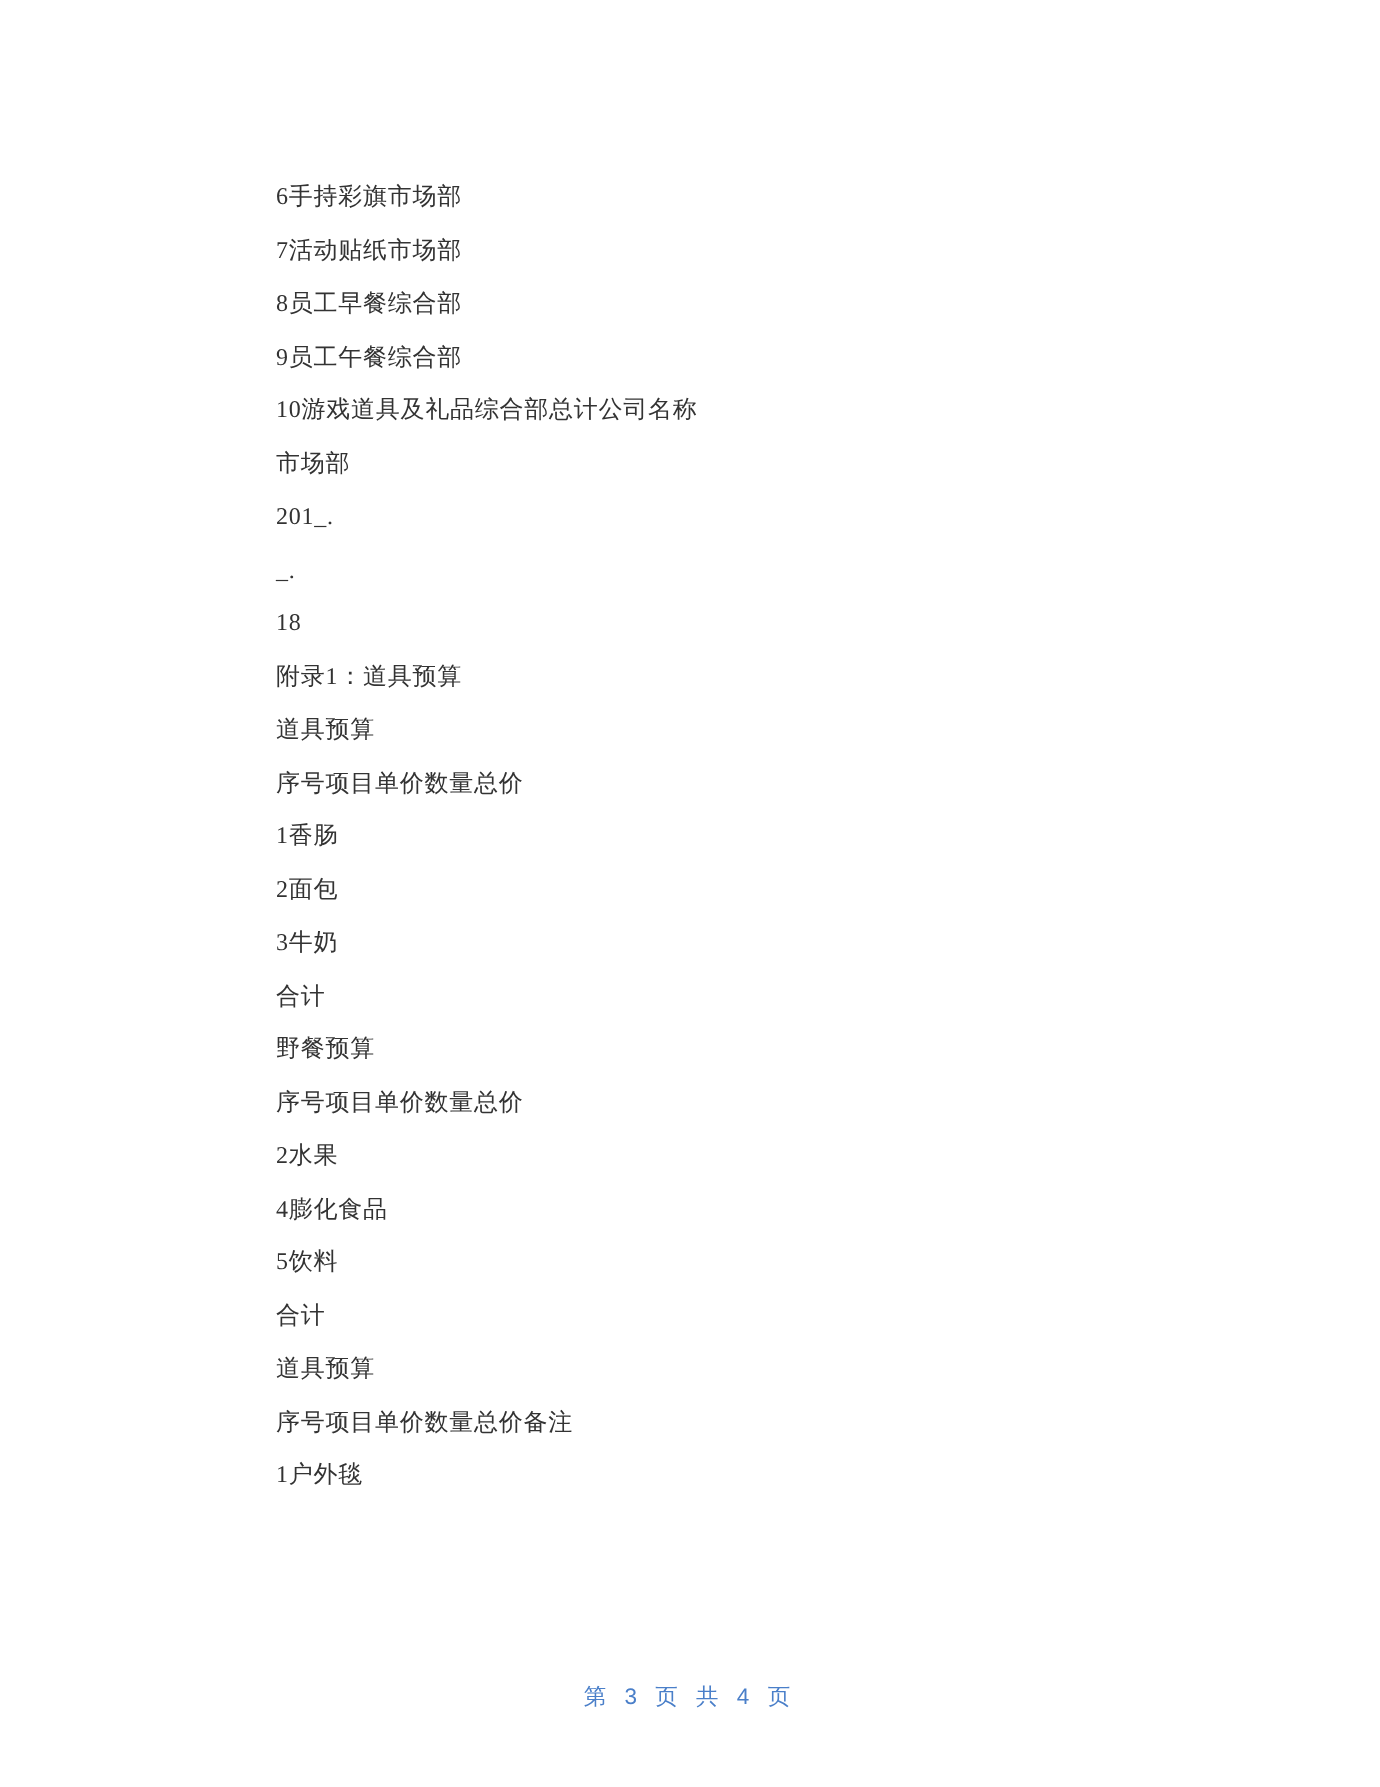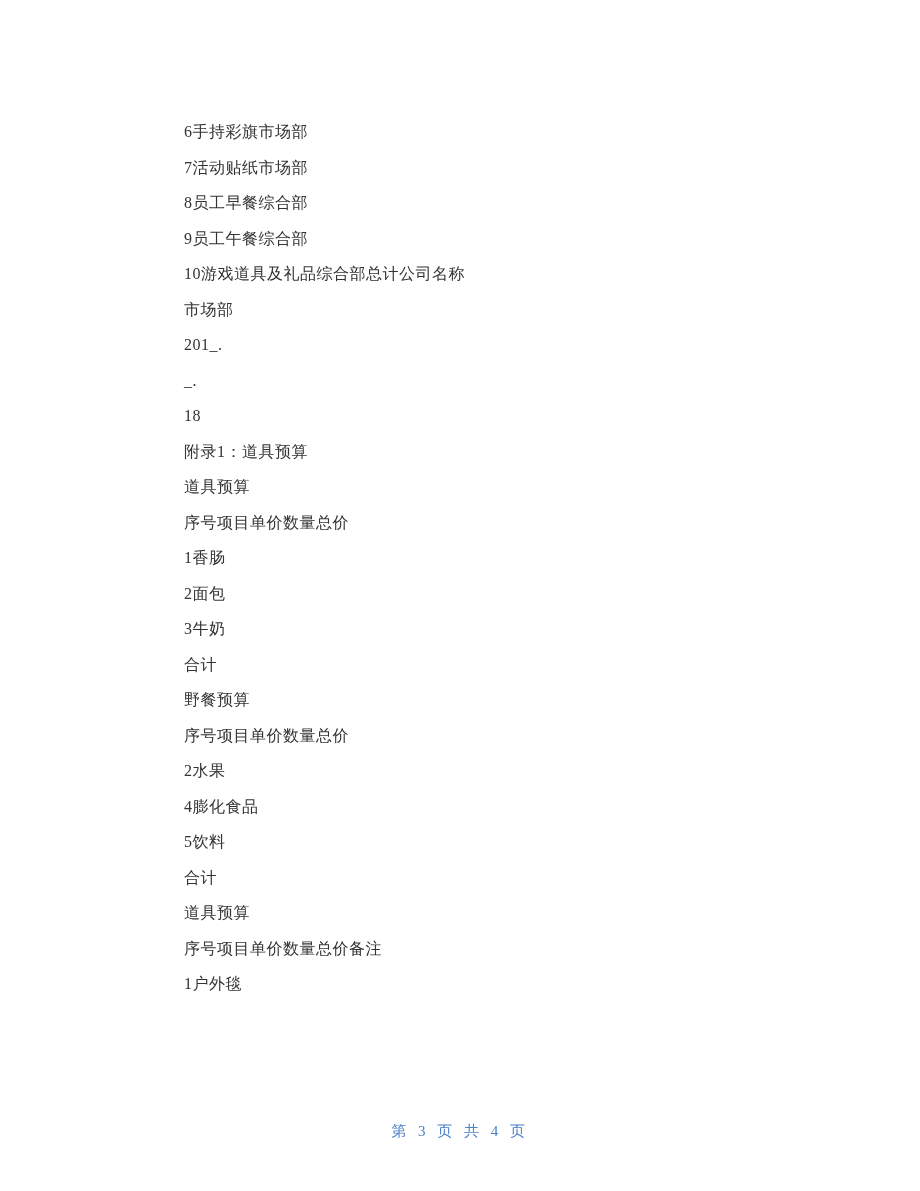--- a/index.html
+++ b/index.html
@@ -28,21 +28,21 @@
     }
     .footer {
       position: absolute;
       bottom: 50px;
       left: 0;
       width: 920px;
       text-align: center;
       font-size: 15px;
       color: #4a7fc9;
       letter-spacing: 4px;
-      font-family: Liberation Serif, serif;
+      font-family: Liberation Sans, sans-serif;
     }
   </style>
 </head>
 <body>
 
 <div class="content">
   <div class="line">6手持彩旗市场部</div>
   <div class="line">7活动贴纸市场部</div>
   <div class="line">8员工早餐综合部</div>
   <div class="line">9员工午餐综合部</div>

